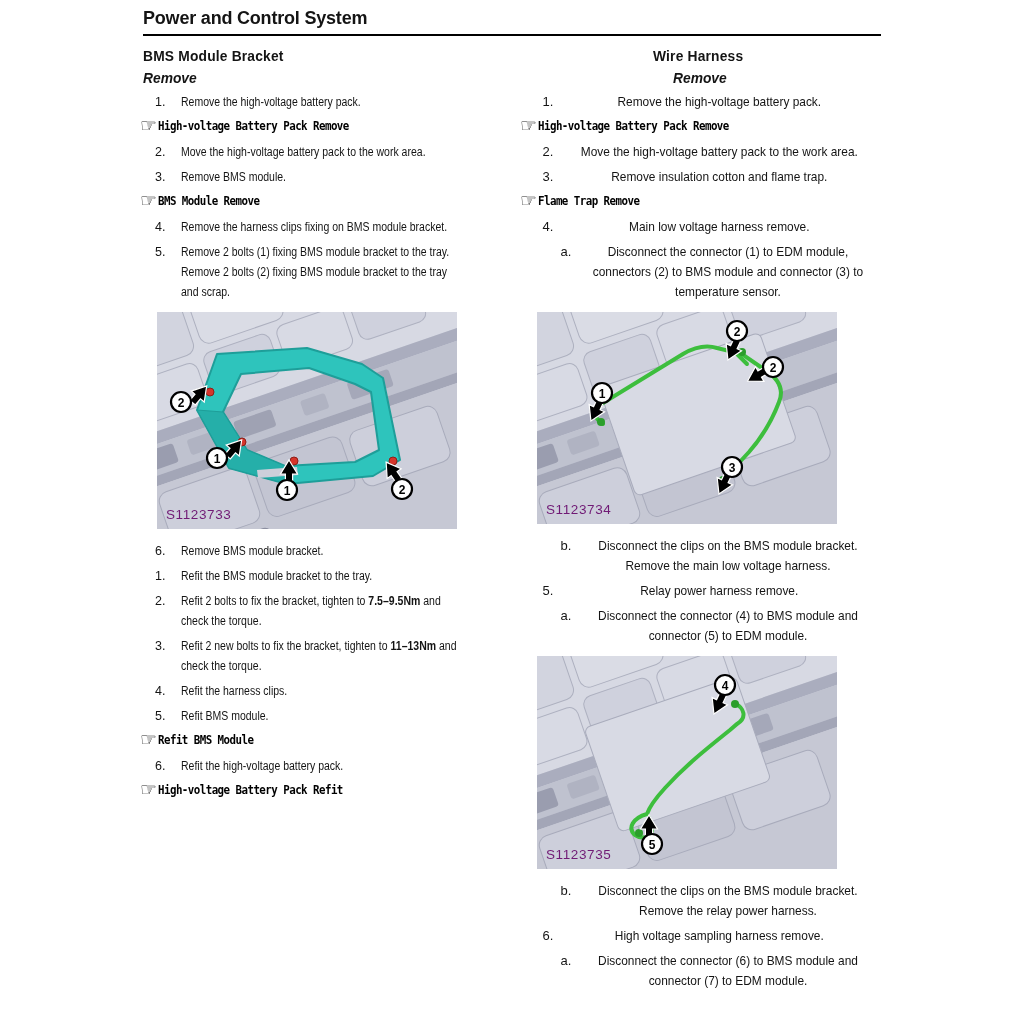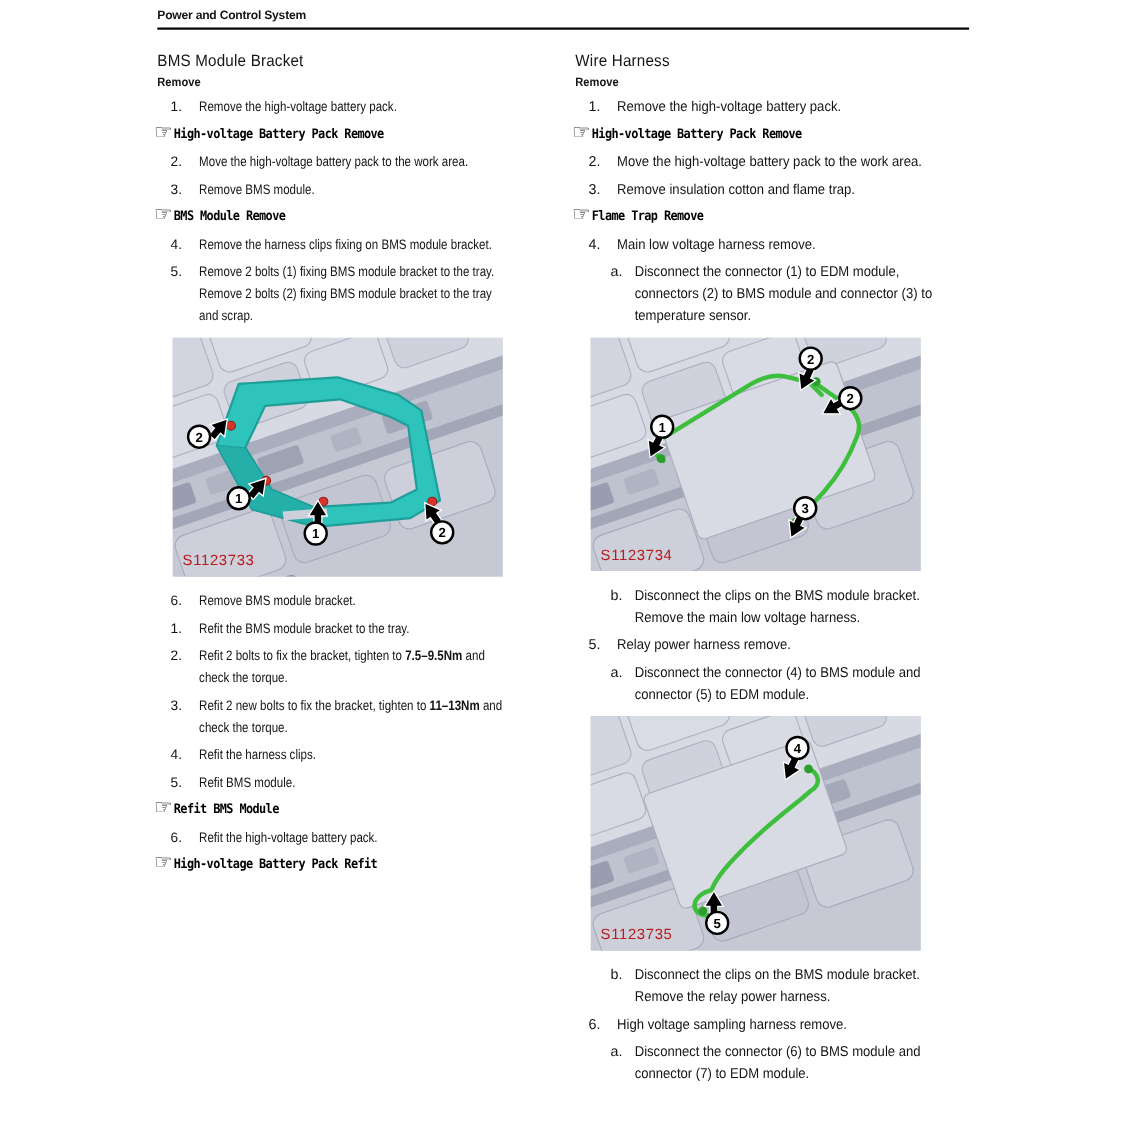--- a/index.html
+++ b/index.html
@@ -3,31 +3,31 @@
 <meta charset="utf-8">
 <style>
   html,body{margin:0;padding:0;background:#ffffff;}
   body{width:1024px;height:1024px;overflow:hidden;
        font-family:"Liberation Sans",sans-serif;color:#141414;}
   .page{position:relative;width:1024px;height:1024px;background:#fff;}
 
   
   .header{position:absolute;left:143px;top:8px;width:738px;}
   .header-row{display:flex;justify-content:space-between;align-items:baseline;
-              font-weight:bold;font-size:11px;letter-spacing:-0.2px;}
+              font-weight:bold;font-size:18px;letter-spacing:-0.2px;}
   .header-rule{border:0;border-top:2.5px solid #000;margin:5px 0 0 0;}
 
   
   .content{position:absolute;left:143px;top:37px;width:738px;display:flex;}
   .col{display:block;}
   .col-left{width:314px;margin-right:66px;}
-  .col-right{width:358px;}
-
-  h2.section{font-size:15px;font-weight:normal;margin:10px 0 5px 0;letter-spacing:0.2px;}
-  h3.sub{font-size:11px;font-weight:bold;margin:0 0 6px 0;}
+  .col-right{width:358px;text-align:center;}
+
+  h2.section{font-size:15px;font-weight:bold;margin:10px 0 5px 0;letter-spacing:0.2px;}
+  h3.sub{font-size:15px;font-weight:bold;font-style:italic;margin:0 0 6px 0;}
   .sq{display:inline-block;transform:scaleX(0.92);transform-origin:0 0;white-space:nowrap;}
 
   
   .step{display:flex;margin:0 0 5px 0;line-height:20px;}
   .step .num{flex:0 0 38px;box-sizing:border-box;padding-left:12px;}
   .substep .num{flex:0 0 54px;padding-left:32px;}
   .txt{display:block;flex:0 0 auto;transform-origin:0 0;}
   .col-left .step{font-size:12.5px;}
   .col-left .txt{width:330px;transform:scaleX(0.84);}
   .col-right .step{font-size:13px;}
@@ -39,21 +39,21 @@
   .xref{display:flex;align-items:center;margin:1px 0 7px -3px;cursor:pointer;}
   .hand{font-size:19px;line-height:18px;color:#1b1b1b;margin-right:1px;}
   .xref-label{font-family:"DejaVu Sans Mono",monospace;font-weight:bold;
               font-size:12px;letter-spacing:-0.6px;white-space:nowrap;
               display:inline-block;transform:scaleX(0.9);transform-origin:0 0;color:#000;}
 
   
   figure.fig{margin:10px 0 12px 14px;padding:0;width:300px;position:relative;}
   figure.fig svg{display:block;}
   .figlabel{position:absolute;left:9px;bottom:7px;font-size:13.5px;
-            color:#b91c1c;letter-spacing:0.6px;}
+            color:#701a75;letter-spacing:0.6px;}
 </style>
 </head>
 <body>
 
 <svg width="0" height="0" style="position:absolute" aria-hidden="true">
   <defs>
     <g id="tray-art">
       <rect width="300" height="220" fill="#CBCDD9"></rect>
       <g transform="rotate(-19 150 110)">
         <rect x="-70" y="-70" width="440" height="140" fill="#D7D9E3"></rect>

